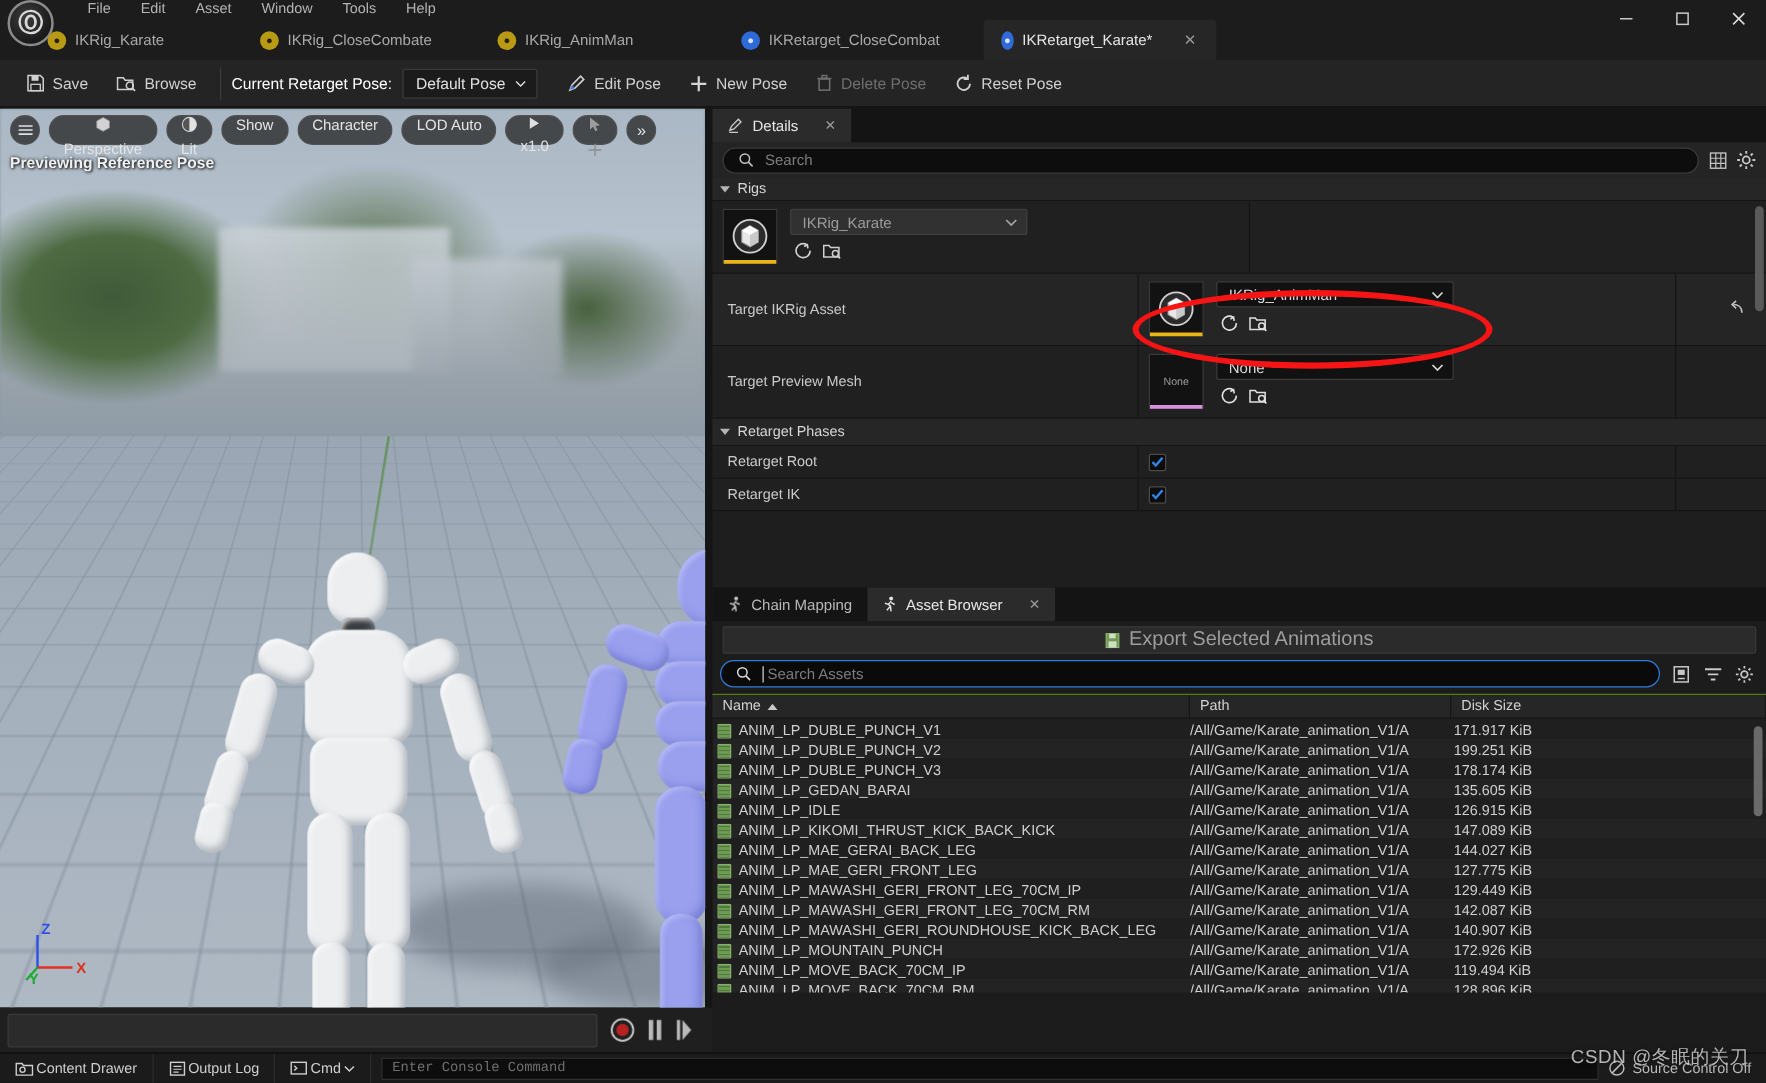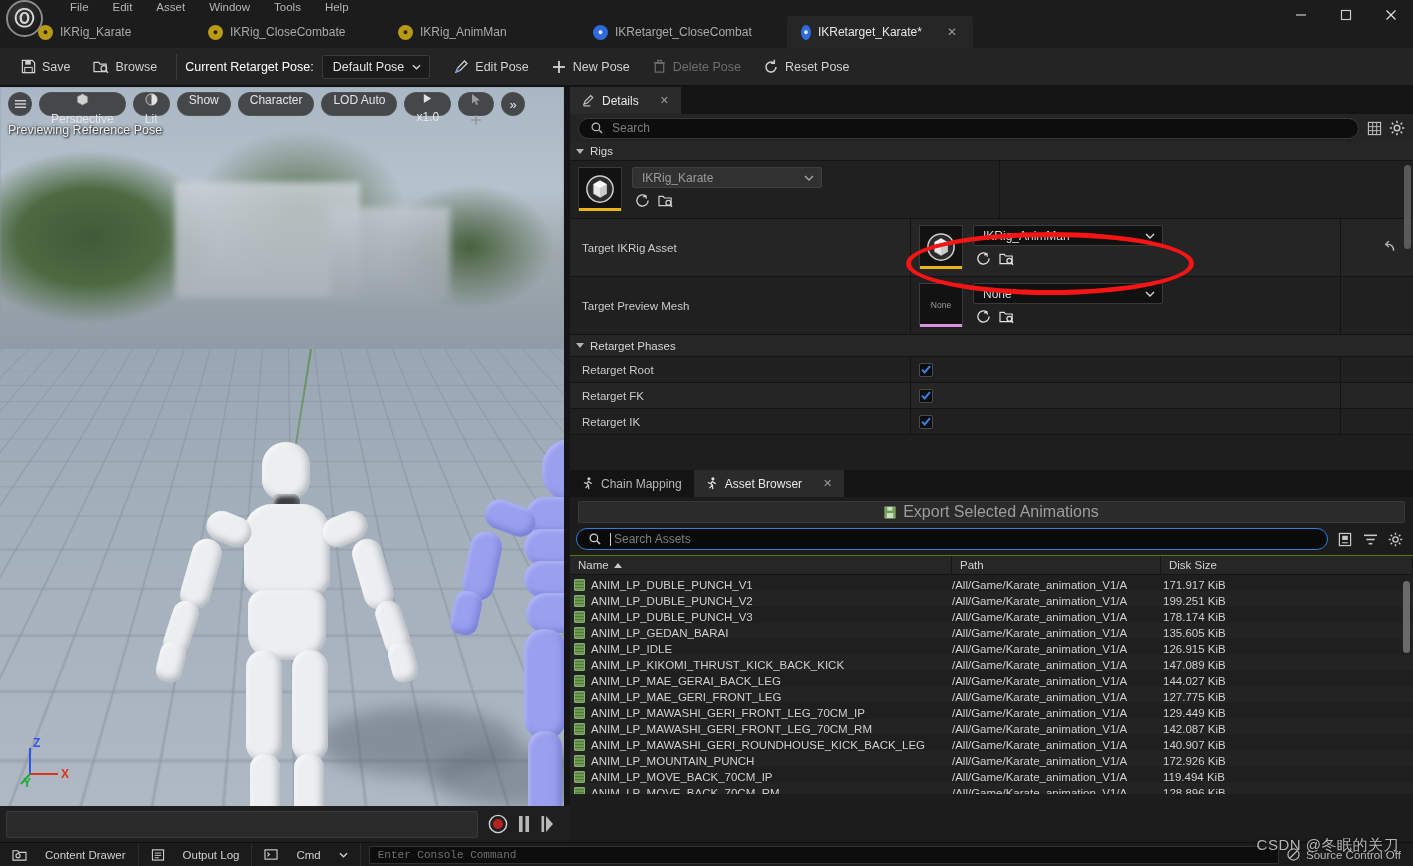--- a/index.html
+++ b/index.html
@@ -145,21 +145,21 @@
     display: flex; align-items: center; gap: 6px;
     height: 24px; padding: 0 11px; border-radius: 12px;
     background: rgba(40,40,40,.78); color: #e4e4e4; font-size: 12px;
     border: 1px solid rgba(90,90,90,.55);
     flex-direction: column;
   }
   .vpill.circ { width: 24px; padding: 0; justify-content: center; border-radius: 50%; }
   .vpill.dis { color: #8a8a8a; }
   .vp-status {
     position: absolute; left: 8px; top: 36px; font-size: 12.5px;
-    color: #f0f0f0; font-weight: normal;
+    color: #f0f0f0; font-weight: bold;
     text-shadow: 0 0 3px rgba(0,0,0,.85), 1px 1px 2px rgba(0,0,0,.7);
   }
   .vp-axes { position: absolute; left: 16px; bottom: 12px; width: 60px; height: 60px; }
 
   
   .timeline {
     position: absolute; left: 0; top: 806px; width: 570px; height: 36px;
     background: #1f1f1f; display: flex; align-items: center; padding: 0 6px; gap: 0;
   }
   .tl-track {
@@ -292,21 +292,21 @@
     background: #1c1c1c; display: flex; align-items: center; padding-left: 8px;
     font-size: 12px; color: #c5c5c5;
   }
 
   
   .statusbar {
     position: absolute; left: 0; top: 842px; width: 1413px; height: 24px;
     background: #1b1b1b; display: flex; align-items: center; border-top: 1px solid #0f0f0f;
   }
   .sbtn {
-    display: flex; align-items: center; gap: 18px; height: 24px; padding: 0 12px;
+    display: flex; align-items: center; gap: 2px; height: 24px; padding: 0 12px;
     font-size: 11.5px; color: #cfcfcf; border-right: 1px solid #2b2b2b;
   }
   .cmdinput {
     flex: 1; margin: 0 8px; height: 18px; background: #0d0d0d; border: 1px solid #303030;
     display: flex; align-items: center; padding: 0 8px;
     font-family: "Liberation Mono", monospace; font-size: 11px; color: #6f6f6f;
   }
   .srcctl { display: flex; align-items: center; gap: 6px; padding-right: 12px; font-size: 11.5px; color: #b9b9b9; }
 
   .watermark {
@@ -789,31 +789,20 @@
       <div class="proplabel">Retarget Root</div>
       <div class="propvalue" style="padding:0 0 0 8px;align-items:center">
         <div class="propsplit"></div>
         <div class="cbox">
           <svg width="10" height="9" viewBox="0 0 10 9">
               <path d="M1 4.6L3.6 7.4 9 1.2" fill="none" stroke="#2f86e8" stroke-width="2"></path>
             </svg>
         </div>
       </div>
     </div>
-    <div class="proprow alt" style="height:26px">
-      <div class="proplabel">Retarget FK</div>
-      <div class="propvalue" style="padding:0 0 0 8px;align-items:center">
-        <div class="propsplit"></div>
-        <div class="cbox">
-          <svg width="10" height="9" viewBox="0 0 10 9">
-              <path d="M1 4.6L3.6 7.4 9 1.2" fill="none" stroke="#2f86e8" stroke-width="2"></path>
-            </svg>
-        </div>
-      </div>
-    </div>
     <div class="proprow" style="height:26px">
       <div class="proplabel">Retarget IK</div>
       <div class="propvalue" style="padding:0 0 0 8px;align-items:center">
         <div class="propsplit"></div>
         <div class="cbox">
           <svg width="10" height="9" viewBox="0 0 10 9">
               <path d="M1 4.6L3.6 7.4 9 1.2" fill="none" stroke="#2f86e8" stroke-width="2"></path>
             </svg>
         </div>
       </div>

